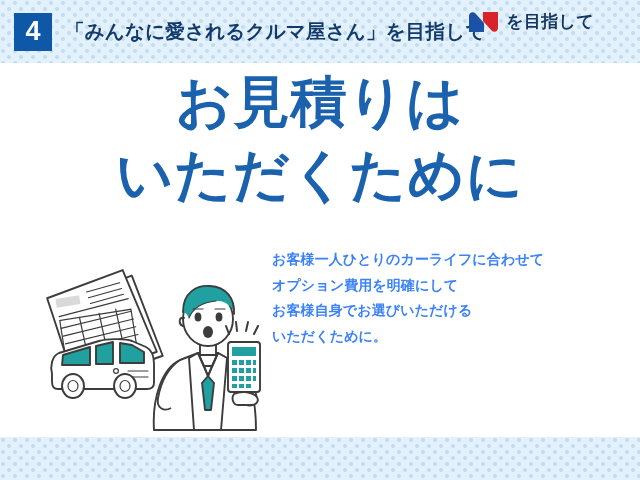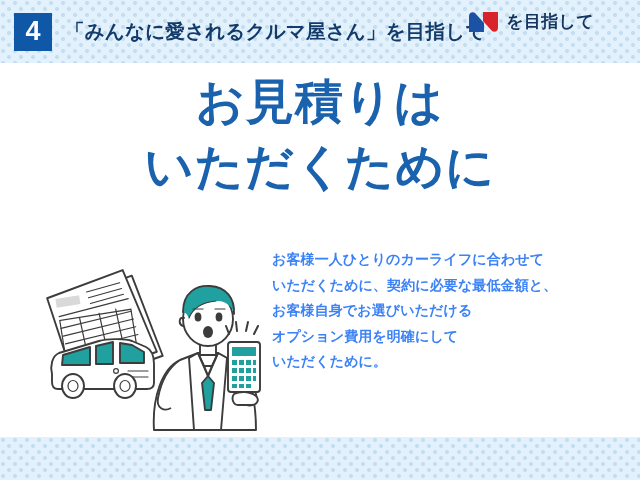--- a/index.html
+++ b/index.html
@@ -74,22 +74,23 @@
     left: 0;
     top: 78px;
     width: 640px;
     text-align: center;
     color: #1a62ad;
     font-weight: bold;
     line-height: 1.0;
   }
   .headline-line {
     display: block;
-    font-size: 48px;
+    font-size: 56px;
     letter-spacing: 1px;
+    font-family: Liberation Mono, monospace;
   }
   #headline-line1 { margin-bottom: 17px; }
 
   
   #body-text {
     position: absolute;
     left: 272px;
     top: 247px;
     width: 360px;
     color: #3b82f6;
@@ -145,23 +146,22 @@
     <div id="header-title">「みんなに愛されるクルマ屋さん」を目指して</div>
   </div>
 
   <div id="headline">
     <span class="headline-line" id="headline-line1">お見積りは</span>
     <span class="headline-line" id="headline-line2">いただくために</span>
   </div>
 
   <div id="body-text">
     <span>お客様一人ひとりのカーライフに合わせて</span>
-    <span>いただくために、契約に必要な最低金額と、</span>
+    <span>オプション費用を明確にして</span>
     <span>お客様自身でお選びいただける</span>
-    <span>オプション費用を明確にして</span>
     <span>いただくために。</span>
   </div>
 
   <div id="illustration">
     <svg width="240" height="180" viewBox="0 0 240 180" xmlns="http://www.w3.org/2000/svg">
       <defs>
         <style>
           .ln { fill:none; stroke:#3c3c3c; stroke-width:1.9; stroke-linecap:round; stroke-linejoin:round; }
           .lnf { fill:#ffffff; stroke:#3c3c3c; stroke-width:1.9; stroke-linejoin:round; }
           .thin { fill:none; stroke:#3c3c3c; stroke-width:1.2; stroke-linecap:round; }

